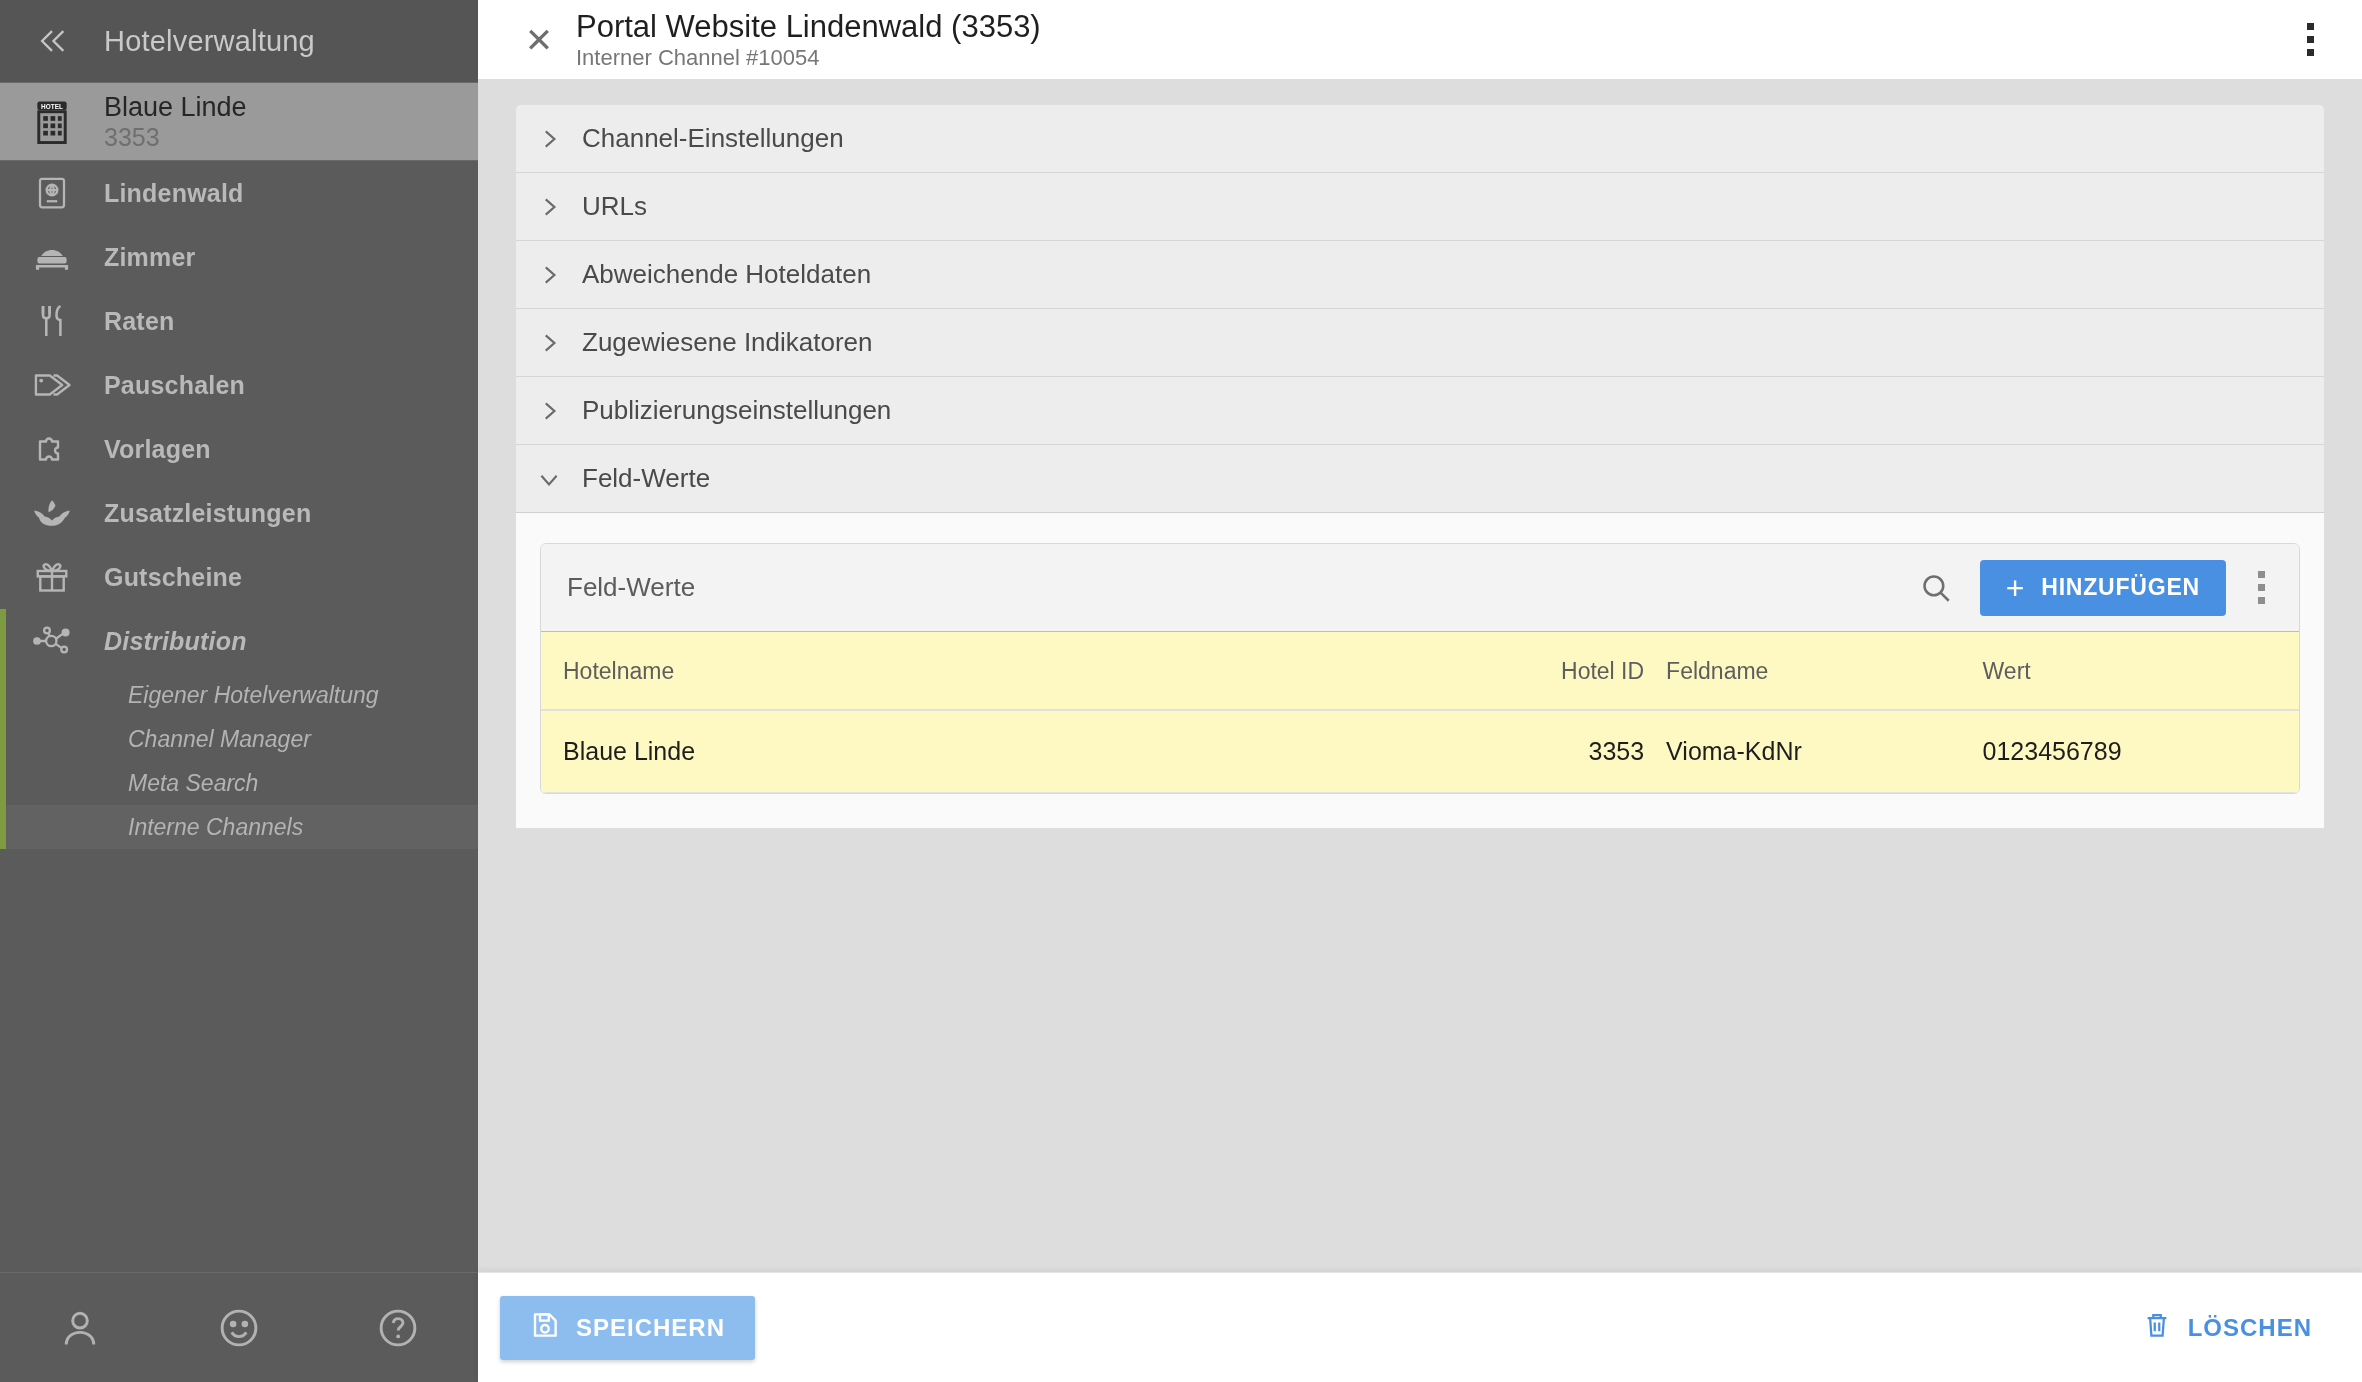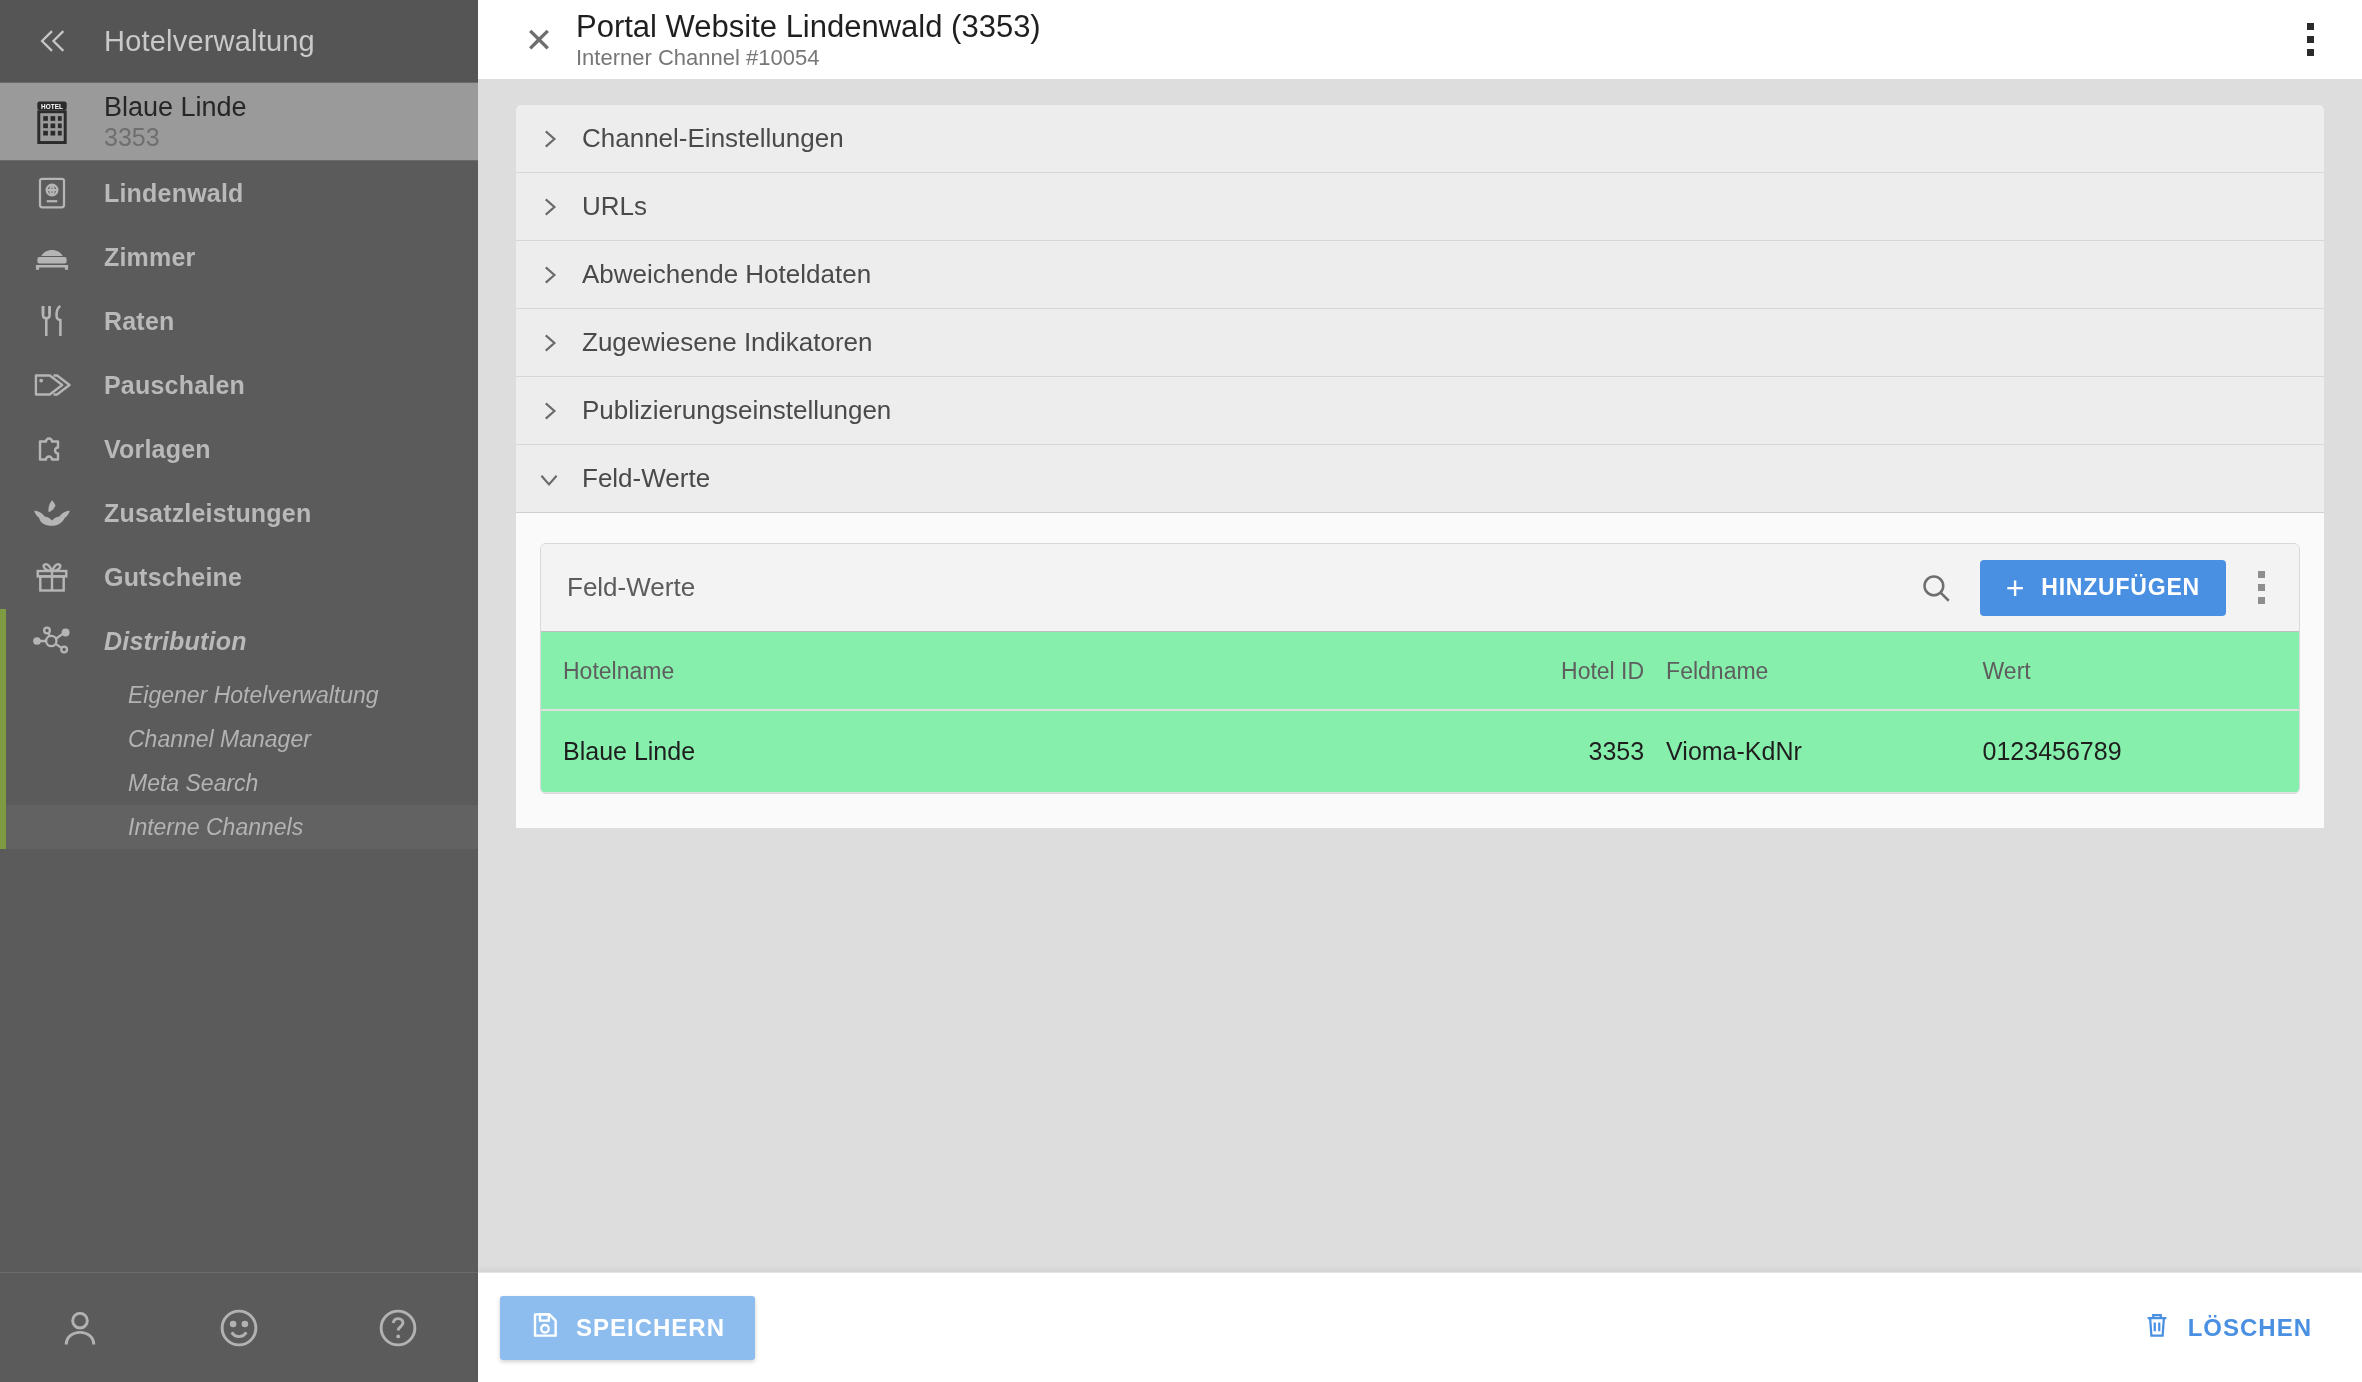--- a/index.html
+++ b/index.html
@@ -168,21 +168,21 @@
     height: 56px; border-radius: 4px; border: none;
     padding: 0 26px;
     display: flex; align-items: center; gap: 16px;
     font-size: 23px; font-weight: bold; letter-spacing: .8px;
     cursor: pointer; font-family: inherit;
   }
   .btn-add .plus { font-size: 32px; font-weight: normal; line-height: 1; }
   .kebab-grey { display: flex; flex-direction: column; gap: 6px; align-items: center; cursor: pointer; padding: 6px 12px; }
   .kebab-grey i { width: 7px; height: 7px; background: #8e8e8e; display: block; }
 
-  table.data { width: 100%; border-collapse: collapse; background: #86efac; }
+  table.data { width: 100%; border-collapse: collapse; background: #fef9c3; }
   table.data th {
     font-size: 23px; color: #5e5e5e; font-weight: normal;
     text-align: left; padding: 26px 0 24px 0;
     border-bottom: 2px solid #e0e0e0;
   }
   table.data td {
     font-size: 25px; color: #1e1e1e;
     padding: 26px 0; border-bottom: 1px solid #e3e3e3;
   }
   .col-name  { width: 50%; padding-left: 22px !important; }

